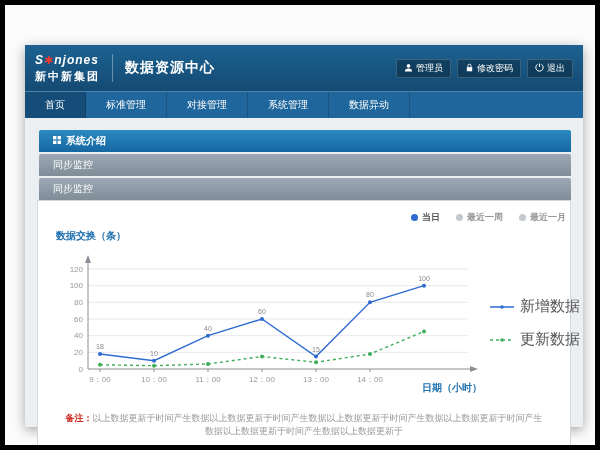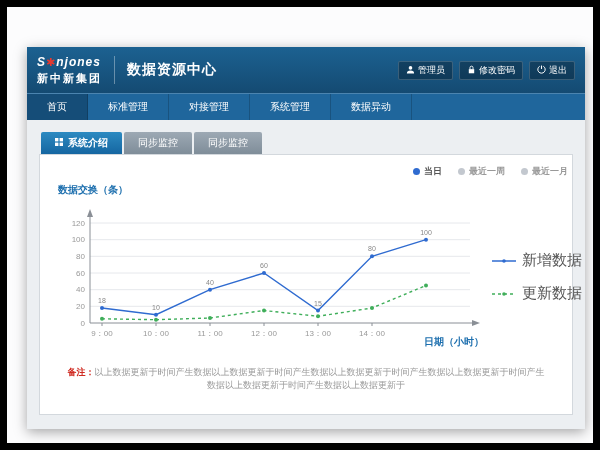--- a/index.html
+++ b/index.html
@@ -1,18 +1,18 @@
 <!DOCTYPE html>
 <html><head>
 <meta charset="utf-8">
 <style>
   *{margin:0;padding:0;box-sizing:border-box;}
   html,body{background:#ffffff;}
   body{font-family:"Liberation Sans","DejaVu Sans",sans-serif;}
-  .screen{width:600px;height:450px;background:#fcfcfd;border:7px solid #000000;position:relative;overflow:hidden;}
+  .screen{width:600px;height:450px;background:#fcfcfd;border:5px solid #000000;position:relative;overflow:hidden;}
   .card{position:absolute;left:20px;top:40px;width:558px;height:382px;background:#eceff2;box-shadow:0 3px 12px rgba(0,0,0,.35);}
 
   
   .header{height:46px;background:linear-gradient(#1c6191,#144a72);display:flex;align-items:center;padding:0 10px;}
   .logo{display:flex;flex-direction:column;justify-content:center;line-height:1.1;}
   .logo-top{color:#fff;font-size:12px;font-style:italic;font-weight:bold;letter-spacing:1px;}
   .logo-star{color:#e8392e;font-style:normal;font-size:11px;}
   .logo-sub{color:#fff;font-size:11px;font-weight:bold;letter-spacing:2px;margin-top:2px;}
   .header-sep{width:1px;height:28px;background:rgba(255,255,255,.35);margin:0 12px;}
   .app-title{color:#fff;font-size:14px;font-weight:bold;letter-spacing:1px;}
@@ -20,21 +20,21 @@
   .user-btn{display:flex;align-items:center;gap:3px;background:rgba(0,0,0,.28);border:1px solid rgba(255,255,255,.18);
     border-radius:2px;color:#fff;font-size:9px;padding:2px 7px;cursor:pointer;}
 
   
   .nav{height:27px;background:#1f669c;border-top:1px solid rgba(255,255,255,.2);display:flex;align-items:center;}
   .nav-item{padding:0 20px;color:#fff;font-size:10px;line-height:26px;border-right:1px solid rgba(0,0,0,.18);cursor:pointer;}
   .nav-item.active{background:#154d78;}
 
   
   .content{position:absolute;top:73px;bottom:0;left:0;right:0;background:#eceff2;padding:12px 12px 14px;}
-  .tabs{display:flex;gap:2px;margin-left:2px;}
+  .tabs{display:flex;gap:2px;margin-left:2px;flex-direction:column;}
   .tab{height:22px;line-height:22px;padding:0 14px;font-size:10px;color:#fff;cursor:pointer;
     border-radius:2px 2px 0 0;background:linear-gradient(#9da9b4,#7f8d99);display:flex;align-items:center;gap:5px;}
   .tab.active{background:linear-gradient(#2c8ac1,#1566a1);font-weight:bold;}
   .panel{position:relative;background:#fff;border:1px solid #d3d8dd;height:calc(100% - 22px);}
 
   .filters{position:absolute;top:10px;right:4px;display:flex;gap:16px;align-items:center;font-size:9px;color:#999;font-weight:bold;}
   .filter{display:flex;align-items:center;gap:4px;cursor:pointer;}
   .filter .dot{width:7px;height:7px;border-radius:50%;background:#c3c8cf;}
   .filter.active{color:#555;}
   .ylabel{position:absolute;left:18px;top:28px;color:#1d6fae;font-weight:bold;font-size:10px;}

